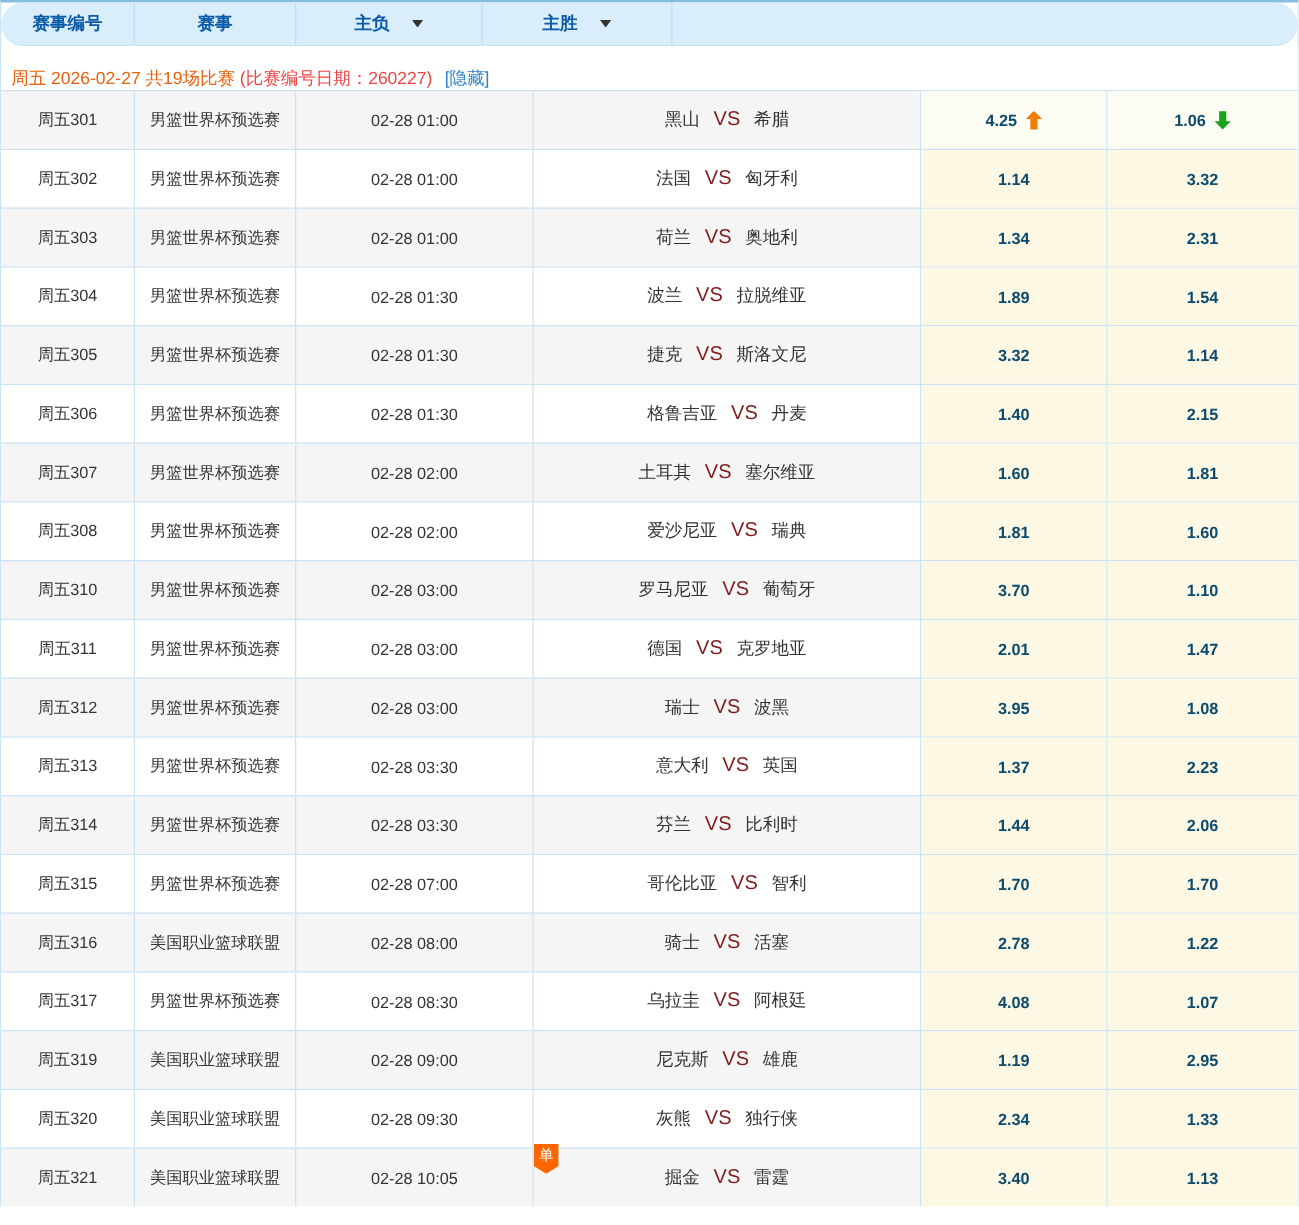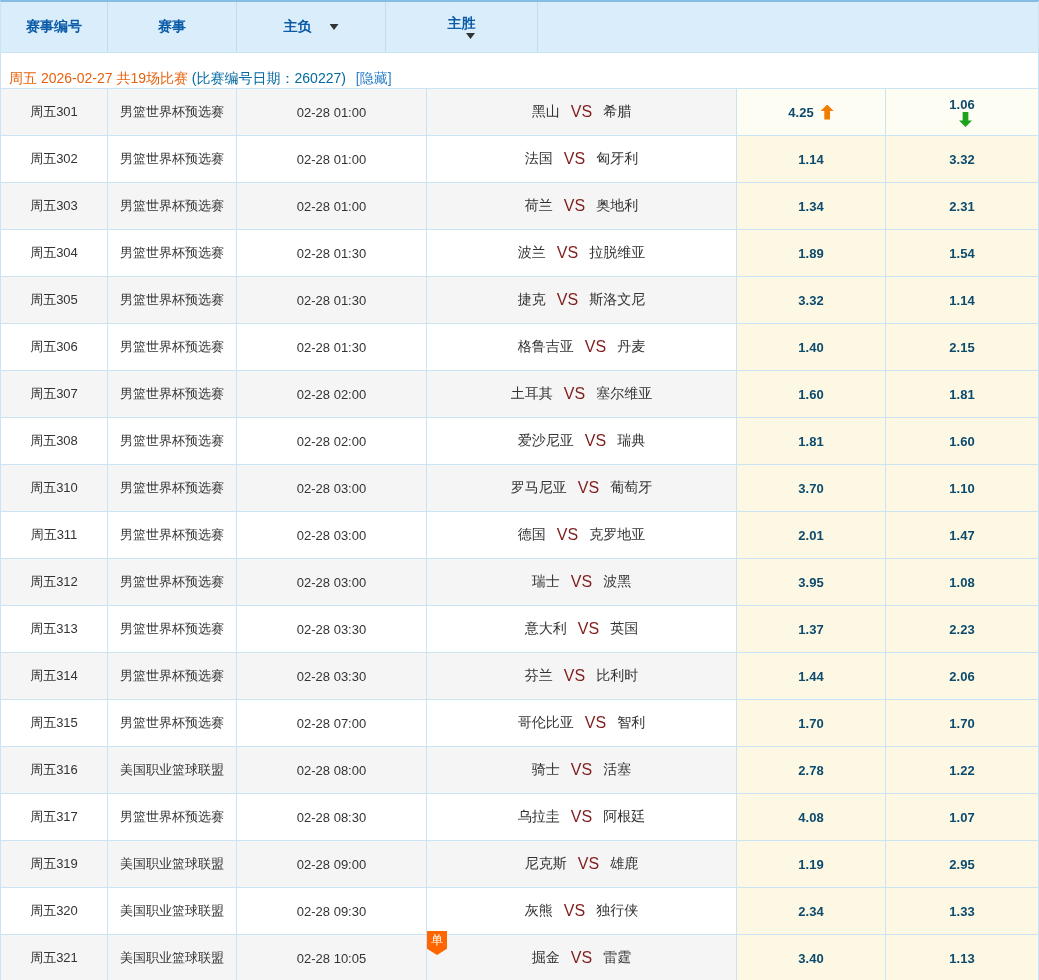--- a/index.html
+++ b/index.html
@@ -11,33 +11,33 @@
   *{box-sizing:border-box;margin:0;padding:0;}
   html,body{width:1039px;height:980px;overflow:hidden;background:#fff;
     font-family:"Liberation Sans","DejaVu Sans",sans-serif;color:#333;}
   .table{width:1039px;border-top:2px solid var(--top-line);
     border-left:1px solid var(--border);border-right:1px solid var(--border);}
   
   .c0{width:107px;} .c1{width:129px;} .c2{width:190px;} .c3{width:310px;flex:1;}
   .c4{width:149px;} .c5{width:152px;}
   .cell{display:flex;align-items:center;justify-content:center;
     border-right:1px solid var(--border);height:100%;position:relative;}
-  .cell:last-child{border-right:none;flex-direction:column;}
+  .cell:last-child{border-right:none;}
   
-  .thead{display:flex;height:51px;background:var(--header-bg);
-    border-bottom:1px solid var(--border);}
+  .thead{display:flex;height:35px;background:var(--header-bg);
+    border-bottom:1px solid var(--border);border-radius:23px;}
   .thead .cell{color:var(--header-text);font-size:14px;font-weight:bold;
     border-right:1px solid #c3ddee;}
   .sort-tri{width:9px;height:6px;background:#333;margin-left:18px;
     clip-path:polygon(0 0,100% 0,50% 100%);cursor:pointer;}
   
   .subheader{height:35px;display:flex;align-items:flex-end;padding-left:8px;
     font-size:14px;background:#fff;white-space:pre;}
   .subheader .date{color:var(--date-orange);}
-  .subheader .idinfo{color:#0369a1;}
+  .subheader .idinfo{color:#ef4444;}
   .subheader .hide{color:var(--link-blue);margin-left:6px;cursor:pointer;}
   
   .row{display:flex;height:47px;border-top:1px solid var(--border);background:#fff;}
   .row.odd{background:var(--row-alt-bg);}
   .row .cell{font-size:13px;}
   .row .c3{font-size:14px;}
   .vs{font-size:16px;color:#7f1d1d;margin:0 11px;}
   .odds{background:var(--odds-bg);font-size:17px;font-weight:bold;color:#0c4a6e;
     cursor:pointer;}
   .row.changed .odds{background:var(--odds-flash-bg);}

